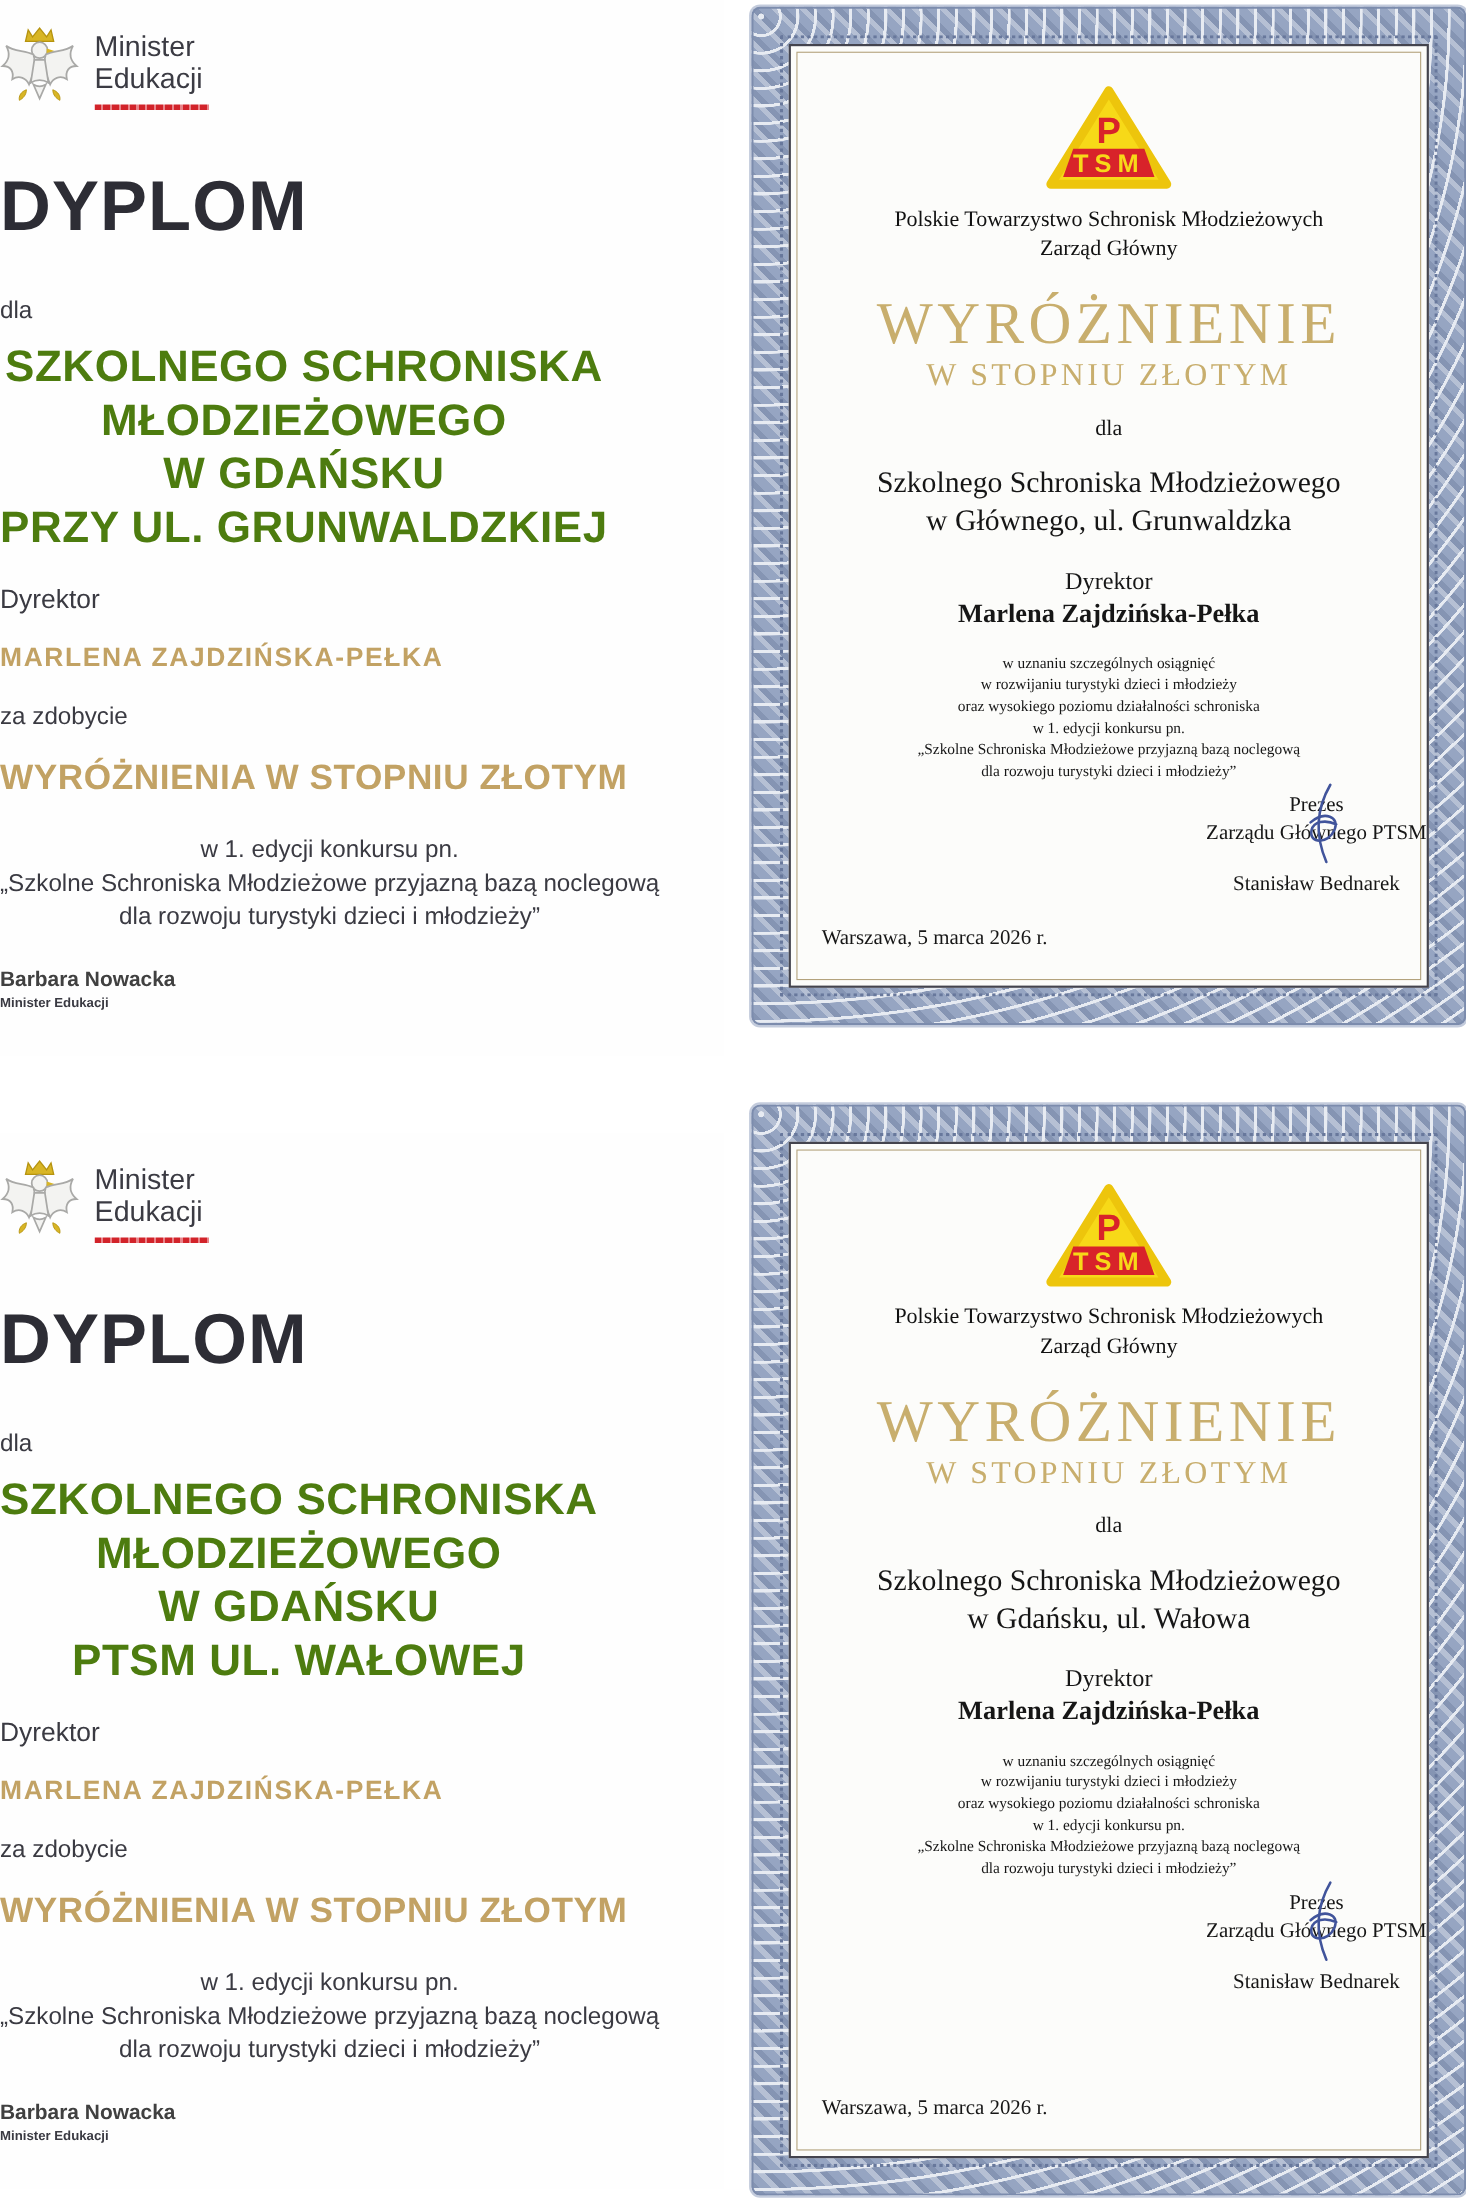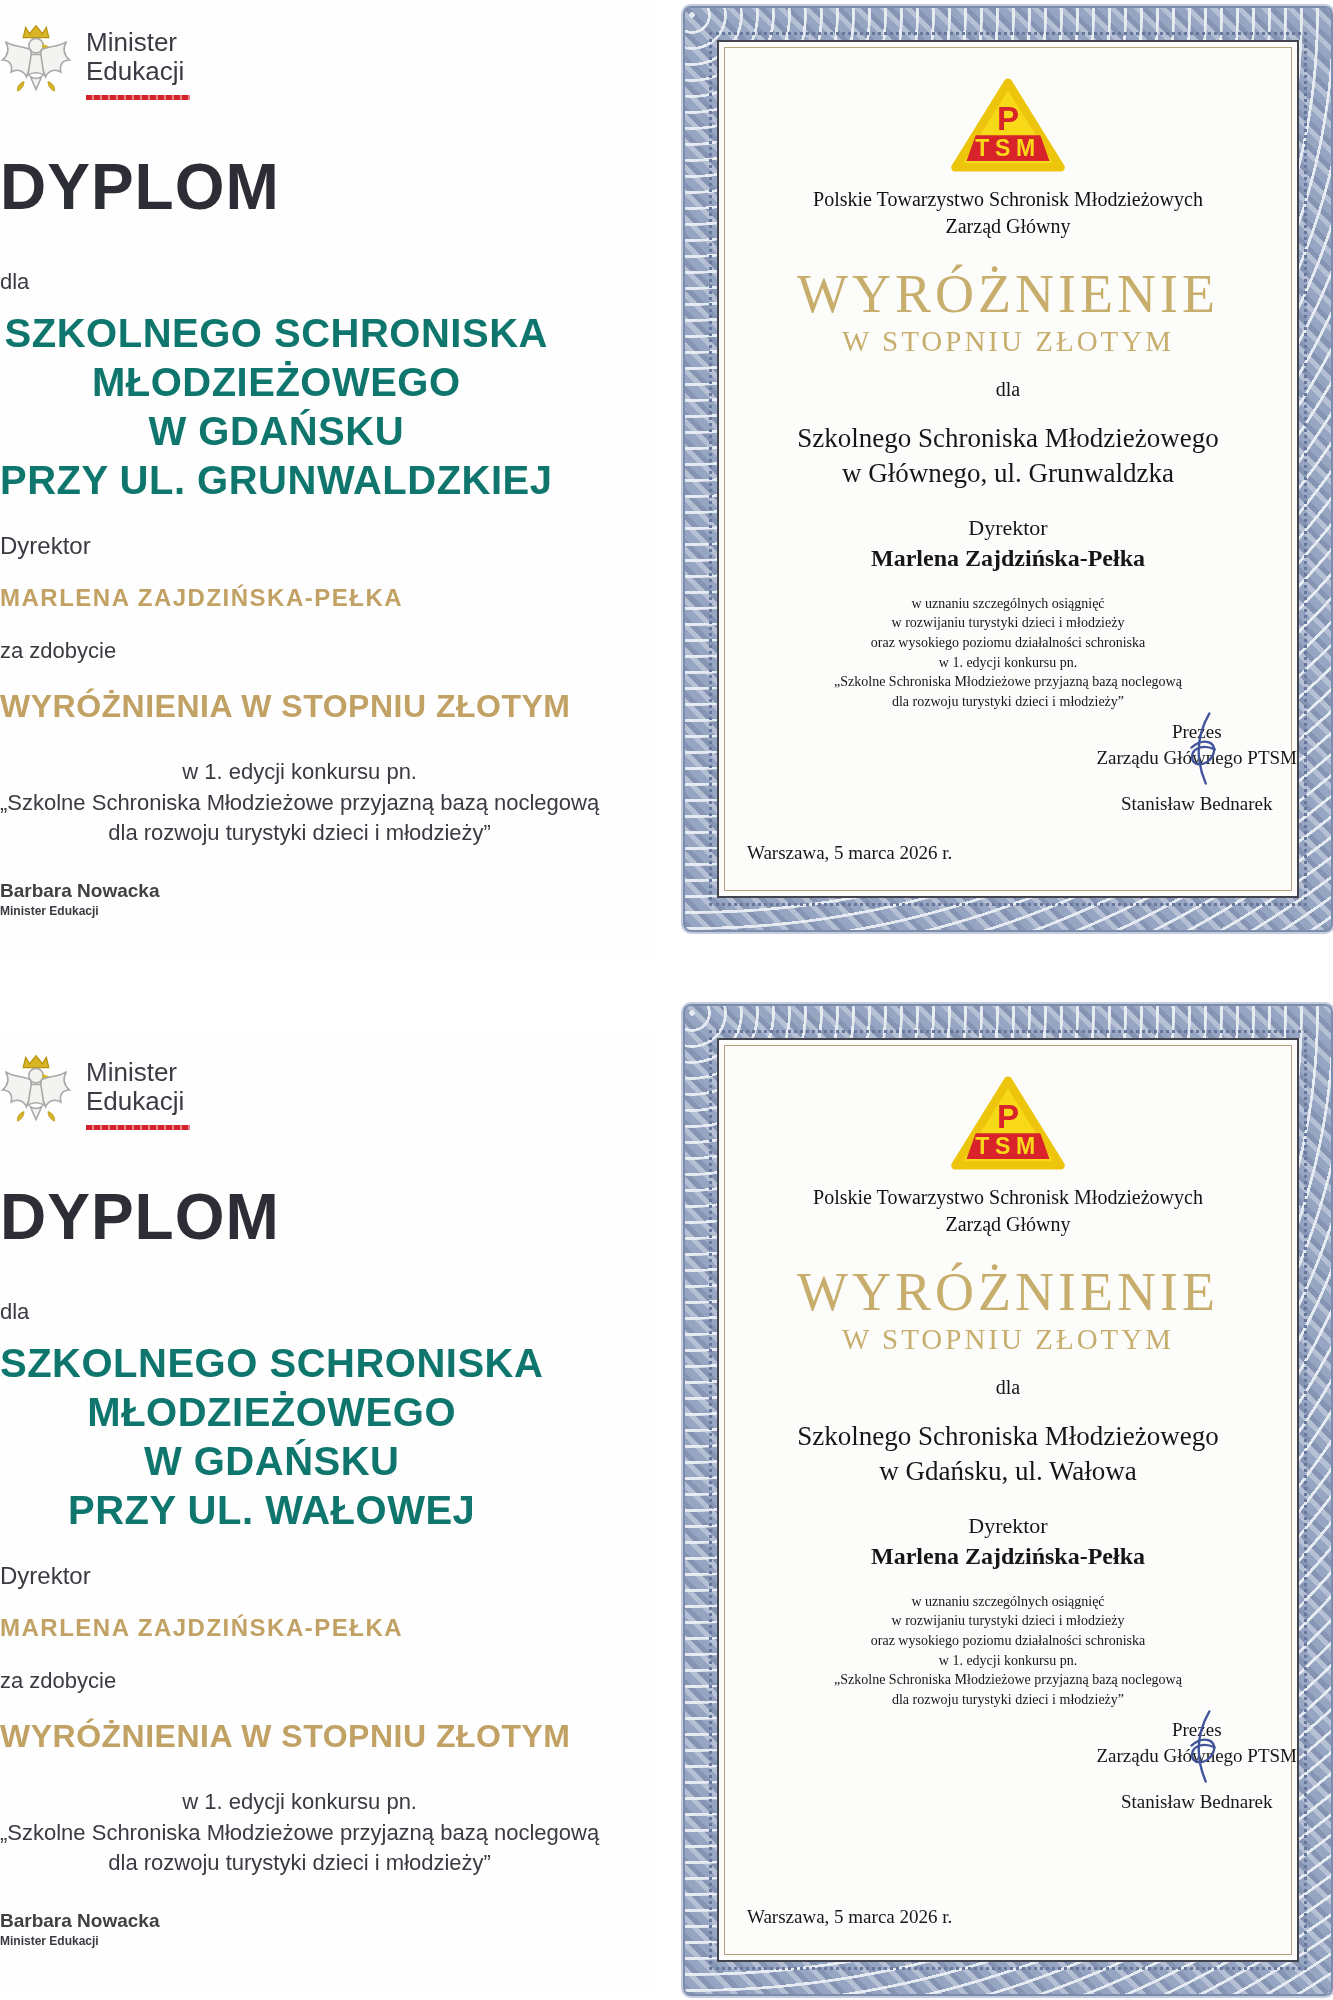--- a/index.html
+++ b/index.html
@@ -17,21 +17,21 @@
   #d1{left:0;top:1030px;height:960px;}
   .min-logo{display:flex;align-items:center;gap:14px;margin-top:22px;height:92px;}
   .eagle{width:72px;height:84px;}
   .min-text{display:flex;flex-direction:column;align-items:flex-start;}
   .min-name{font-size:26px;line-height:1.12;color:#3b3b43;font-weight:500;text-align:left;}
   .red-bar{margin-top:9px;height:5px;width:104px;
     background:repeating-linear-gradient(90deg,#d2232a 0 6px,#e9848a 6px 8px);}
   .dyplom{margin:48px 0 0;font-size:64px;font-weight:800;letter-spacing:1px;color:#2d2d35;line-height:1.05;}
   .divider{width:76px;height:3px;background:#a04a40;margin-top:24px;}
   .dla{margin-top:24px;font-size:22px;color:#3a3a42;}
-  .recipient{margin-top:14px;font-size:40px;font-weight:700;color:#0f766e;line-height:1.22;letter-spacing:.5px;}
+  .recipient{margin-top:14px;font-size:40px;font-weight:700;color:#4d7c0f;line-height:1.22;letter-spacing:.5px;}
   .role{margin-top:28px;font-size:24px;color:#3a3a42;}
   .person{margin-top:24px;font-size:24px;font-weight:700;color:#c2a264;letter-spacing:1.5px;}
   .for{margin-top:26px;font-size:22px;color:#3a3a42;}
   .award{margin-top:24px;font-size:32px;font-weight:700;color:#c2a264;letter-spacing:.5px;}
   .contest{margin-top:32px;font-size:22px;color:#3a3a42;line-height:1.38;}
   .sig{margin-top:22px;width:214px;height:62px;}
   .sig-rule{width:134px;height:2px;background:#c9b382;}
   .signer{margin-top:10px;font-size:19px;font-weight:700;color:#404040;}
   .signer-title{margin-top:2px;font-size:12px;font-weight:600;color:#3a3a42;}
   .footer{margin-top:44px;display:flex;align-items:center;gap:22px;}
@@ -196,21 +196,21 @@
       <div class="red-bar"></div>
     </div>
   </div>
   <h1 class="dyplom">DYPLOM</h1>
   <div class="divider"></div>
   <div class="dla">dla</div>
   <div class="recipient">
     <div>SZKOLNEGO SCHRONISKA</div>
     <div>MŁODZIEŻOWEGO</div>
     <div>W GDAŃSKU</div>
-    <div>PRZY UL. WAŁOWEJ</div>
+    <div>PTSM UL. WAŁOWEJ</div>
   </div>
   <div class="role">Dyrektor</div>
   <div class="person">MARLENA ZAJDZIŃSKA-PEŁKA</div>
   <div class="for">za zdobycie</div>
   <div class="award">WYRÓŻNIENIA W STOPNIU ZŁOTYM</div>
   <div class="contest">
     <div>w 1. edycji konkursu pn.</div>
     <div>„Szkolne Schroniska Młodzieżowe przyjazną bazą noclegową</div>
     <div>dla rozwoju turystyki dzieci i młodzieży”</div>
   </div>

